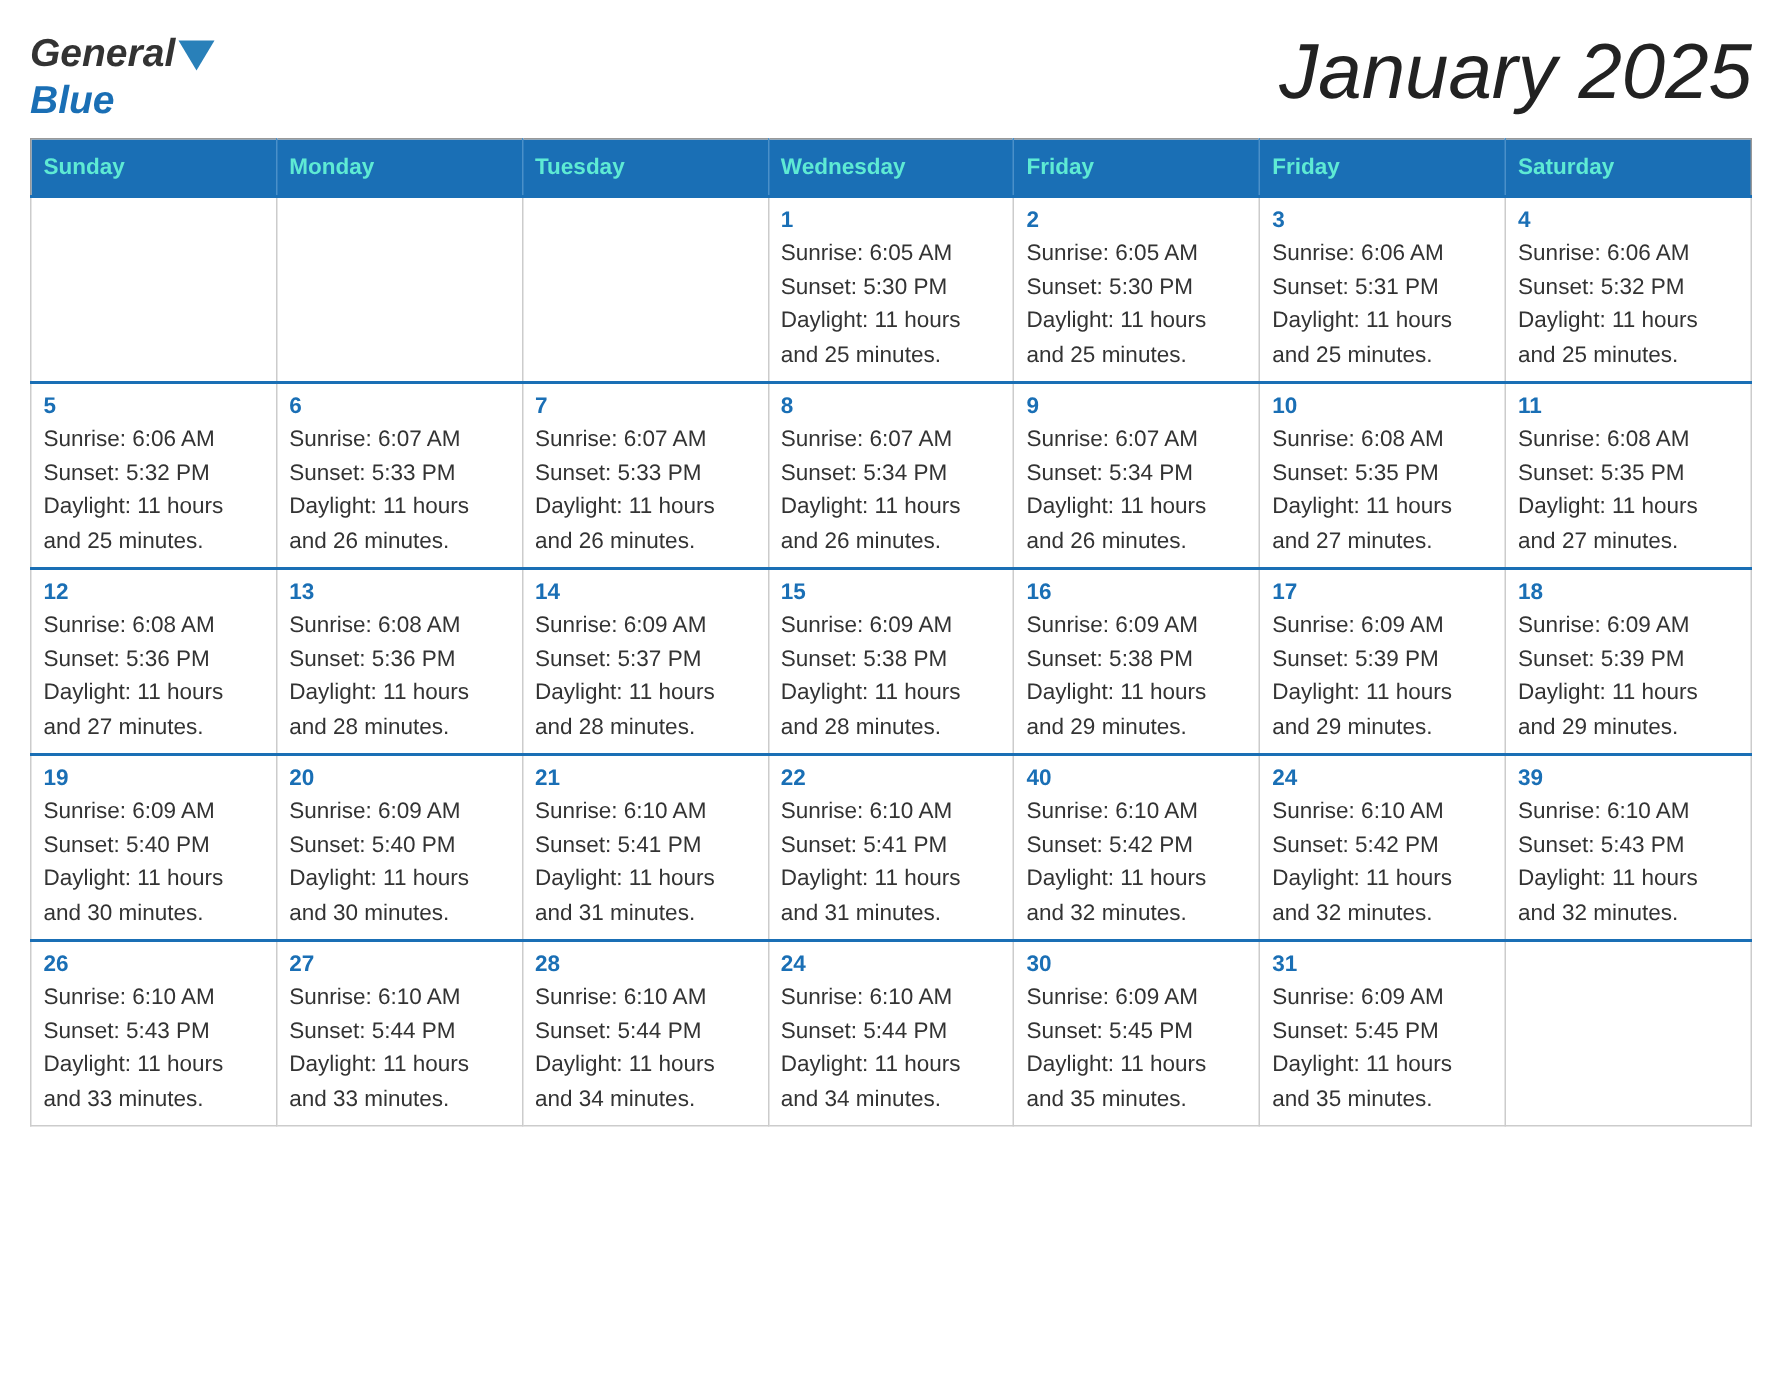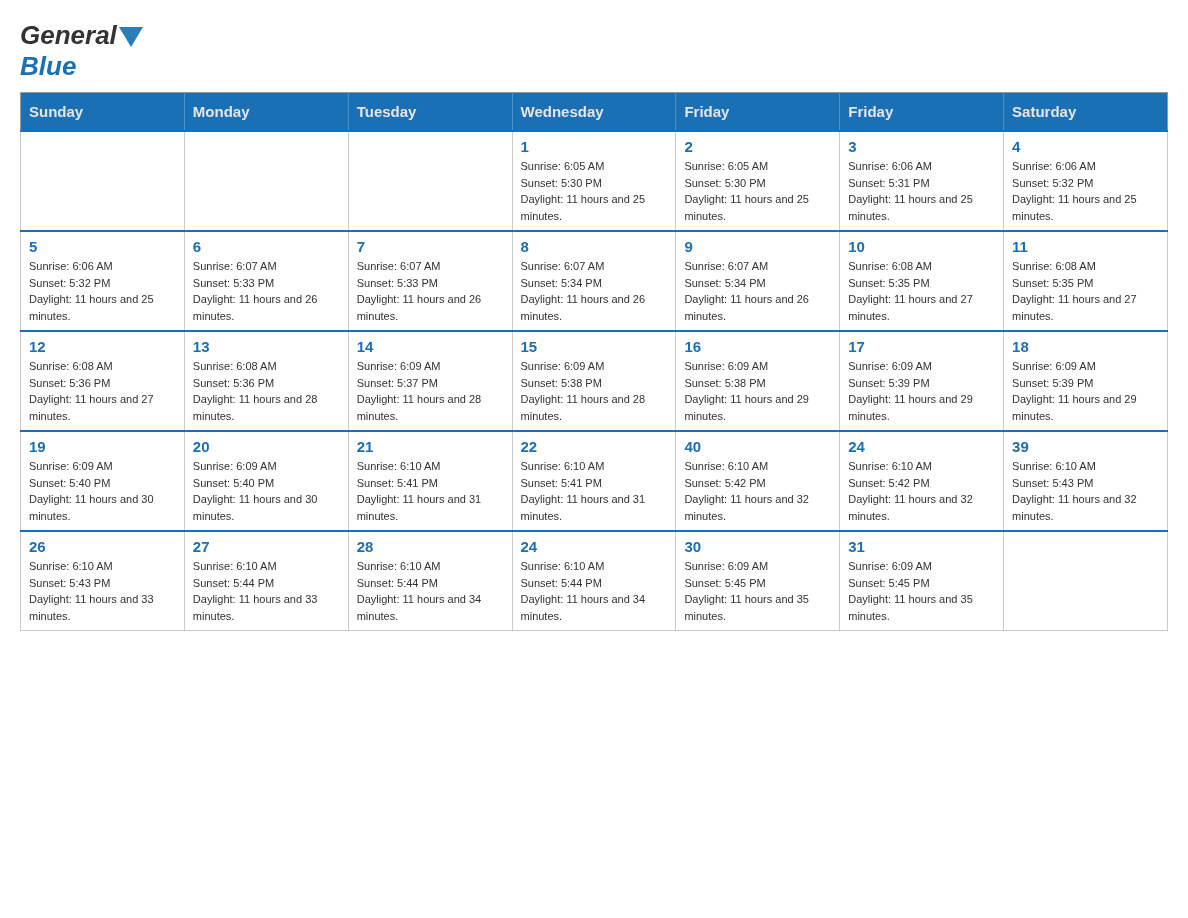--- a/index.html
+++ b/index.html
@@ -63,21 +63,21 @@
       color: #444;
       margin-top: 4px;
     }
     .calendar {
       width: 100%;
       border-collapse: collapse;
       border: 1px solid #999;
     }
     .calendar thead tr th {
       background-color: #1a6fb5;
-      color: #e5e5e5;
+      color: #5eead4;
       font-size: 15px;
       font-weight: bold;
       padding: 10px 8px;
       text-align: left;
       border-right: 1px solid #4a90c9;
     }
     .calendar thead tr th:last-child {
       border-right: none;
     }
     .calendar tbody tr td {
@@ -91,21 +91,21 @@
     }
     .day-number {
       font-size: 15px;
       font-weight: bold;
       color: #1a6fb5;
       display: block;
       margin-bottom: 3px;
     }
     .day-info {
       color: #333;
-      font-size: 11px;
+      font-size: 15px;
       line-height: 1.5;
     }
     .calendar tbody tr {
       border-top: 2px solid #1a6fb5;
     }
     .empty-cell {
       background: #fff;
     }
   </style>
 </head>
@@ -115,20 +115,21 @@
   <div class="logo">
     <div class="logo-text">
       <span class="logo-general">General</span>
       <div class="logo-blue-container">
         <div class="logo-triangle"></div>
       </div>
     </div>
     <span class="logo-blue">Blue</span>
   </div>
   <div class="title-area">
+    <div class="month-title">January 2025</div>
   </div>
 </div>
 
 <table class="calendar">
   <thead>
     <tr>
     <th>Sunday</th>
         <th>Monday</th>
         <th>Tuesday</th>
         <th>Wednesday</th>

